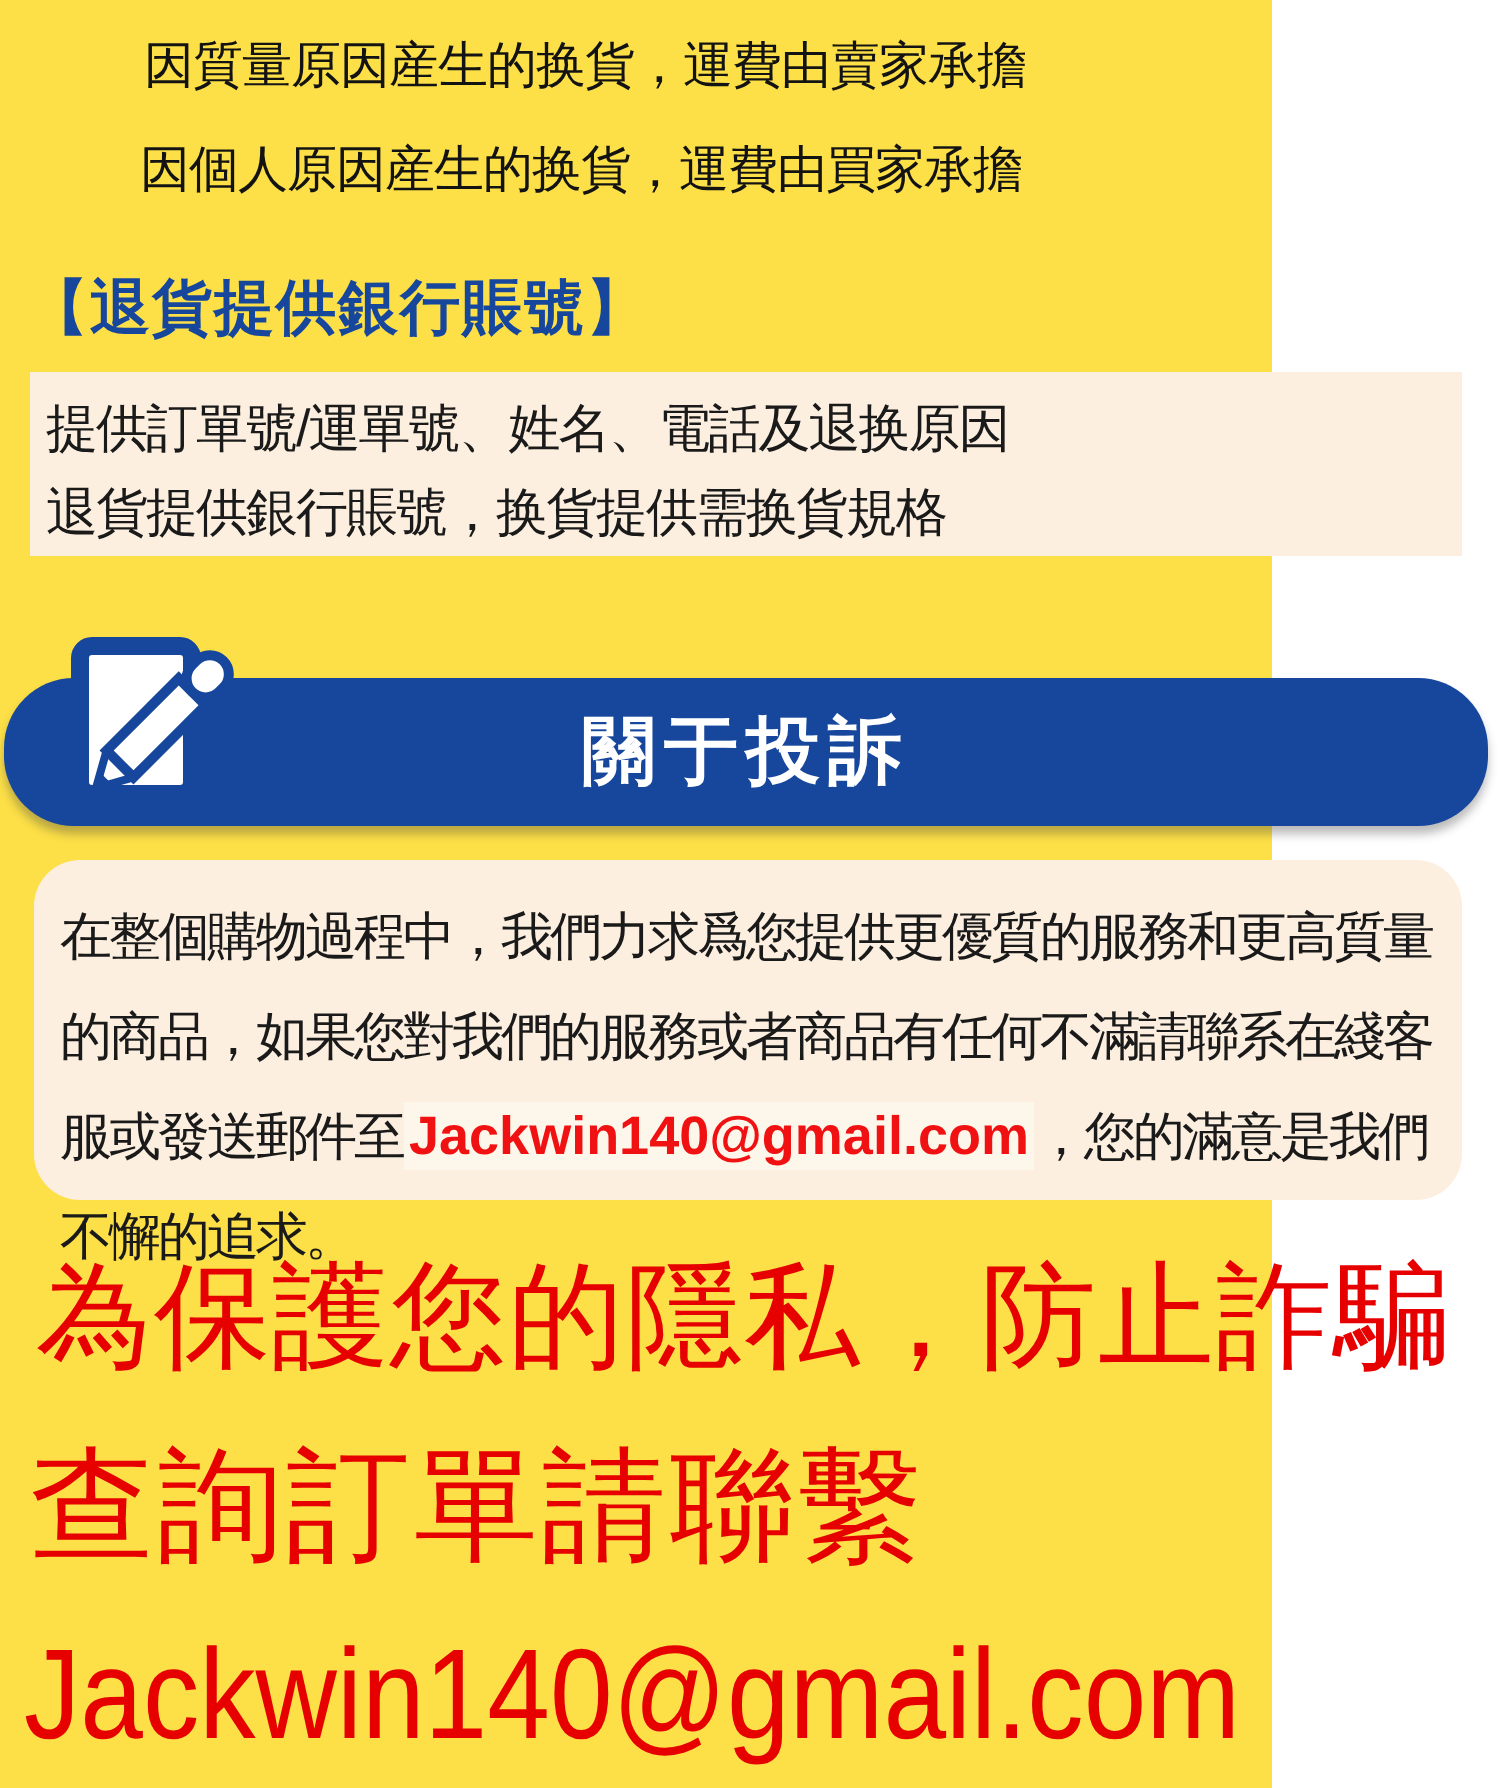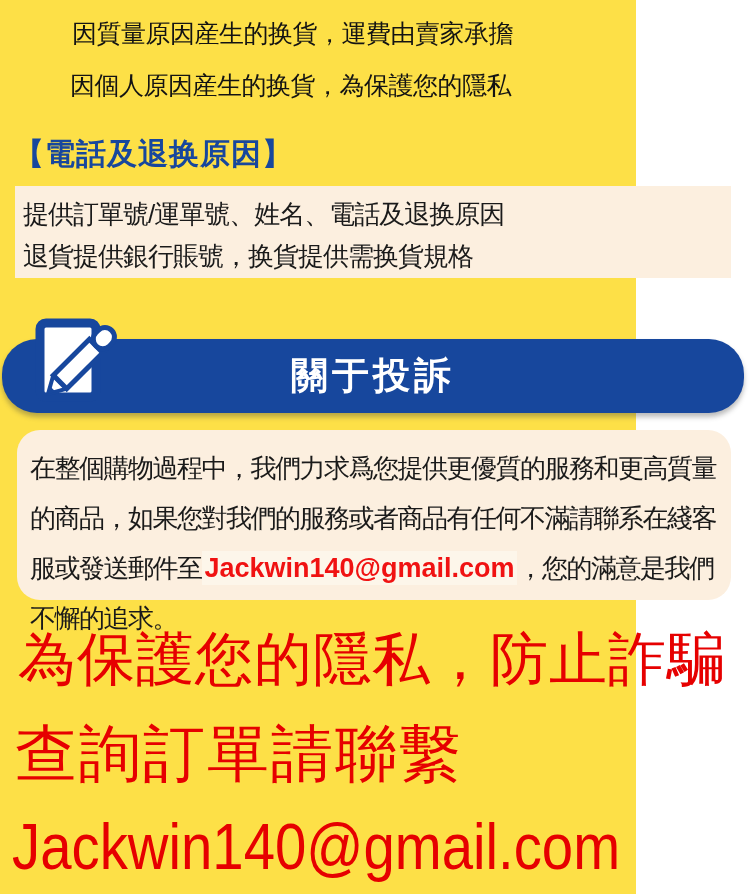--- a/index.html
+++ b/index.html
@@ -120,23 +120,23 @@
     font-family: "Liberation Sans", sans-serif;
   }
 </style>
 </head>
 <body>
 
 <div class="page">
 
   <div class="abs note-line note-1">因質量原因産生的换貨，運費由賣家承擔</div>
 
-  <div class="abs note-line note-2">因個人原因産生的换貨，為保護您的隱私</div>
+  <div class="abs note-line note-2">因個人原因産生的换貨，運費由買家承擔</div>
 
-  <div class="abs section-heading">【電話及退换原因】</div>
+  <div class="abs section-heading">【退貨提供銀行賬號】</div>
 
   <div class="abs banner">
     <span class="banner-label">關于投訴</span>
   </div>
 
   <div class="abs cream-box return-box">
     <div class="box-line">提供訂單號/運單號、姓名、電話及退换原因</div>
     <div class="box-line">退貨提供銀行賬號，换貨提供需换貨規格</div>
   </div>
 

